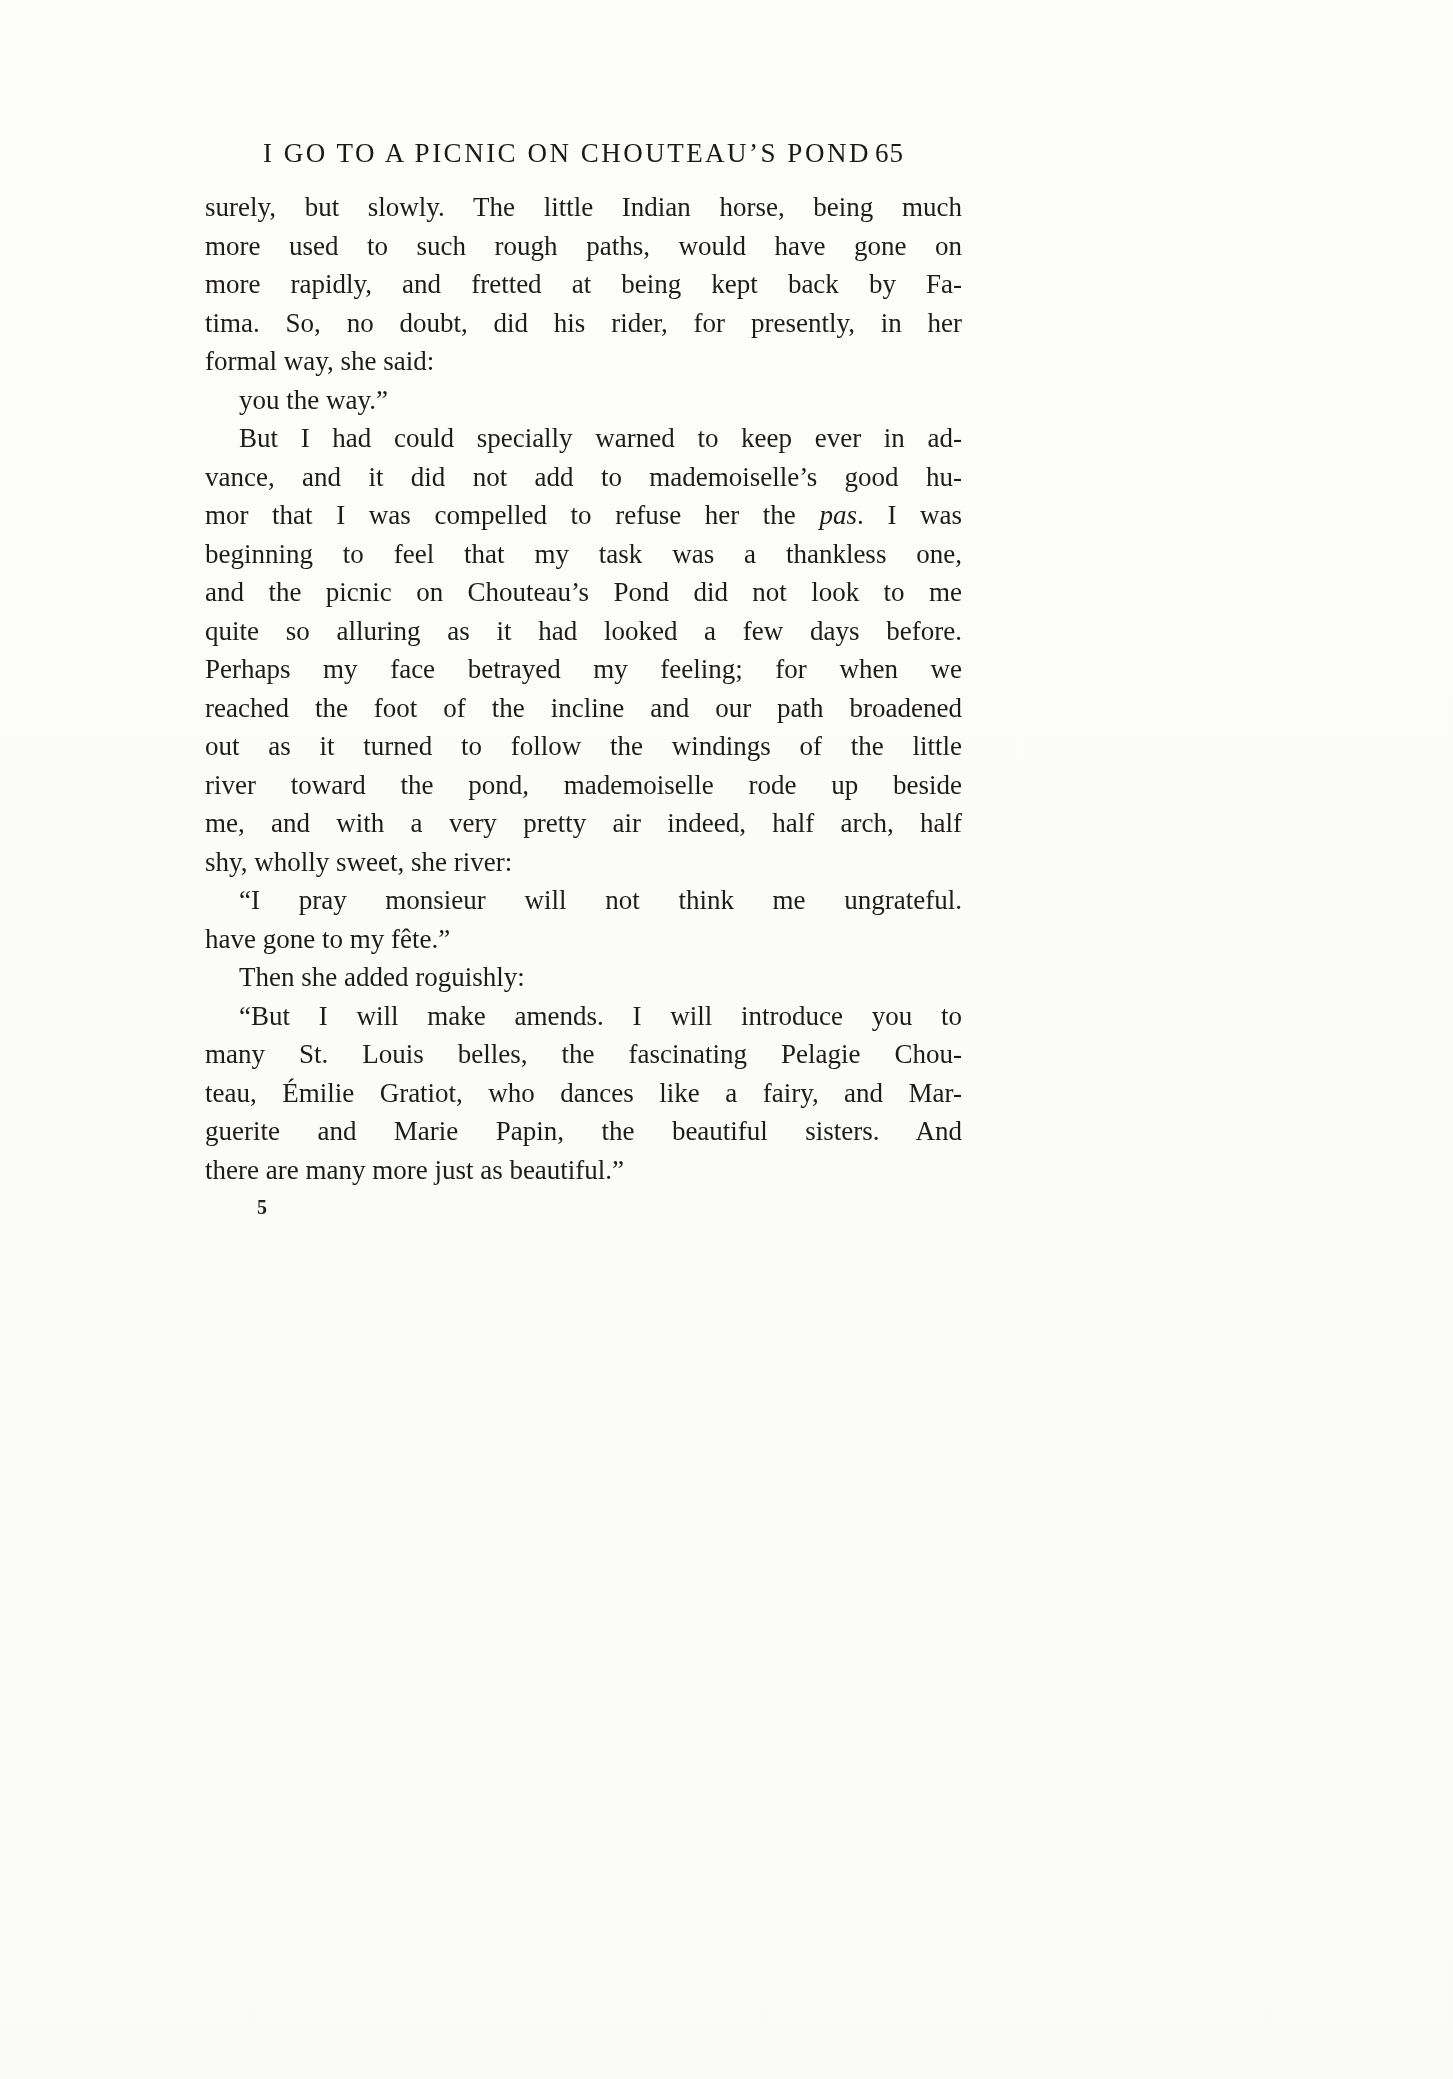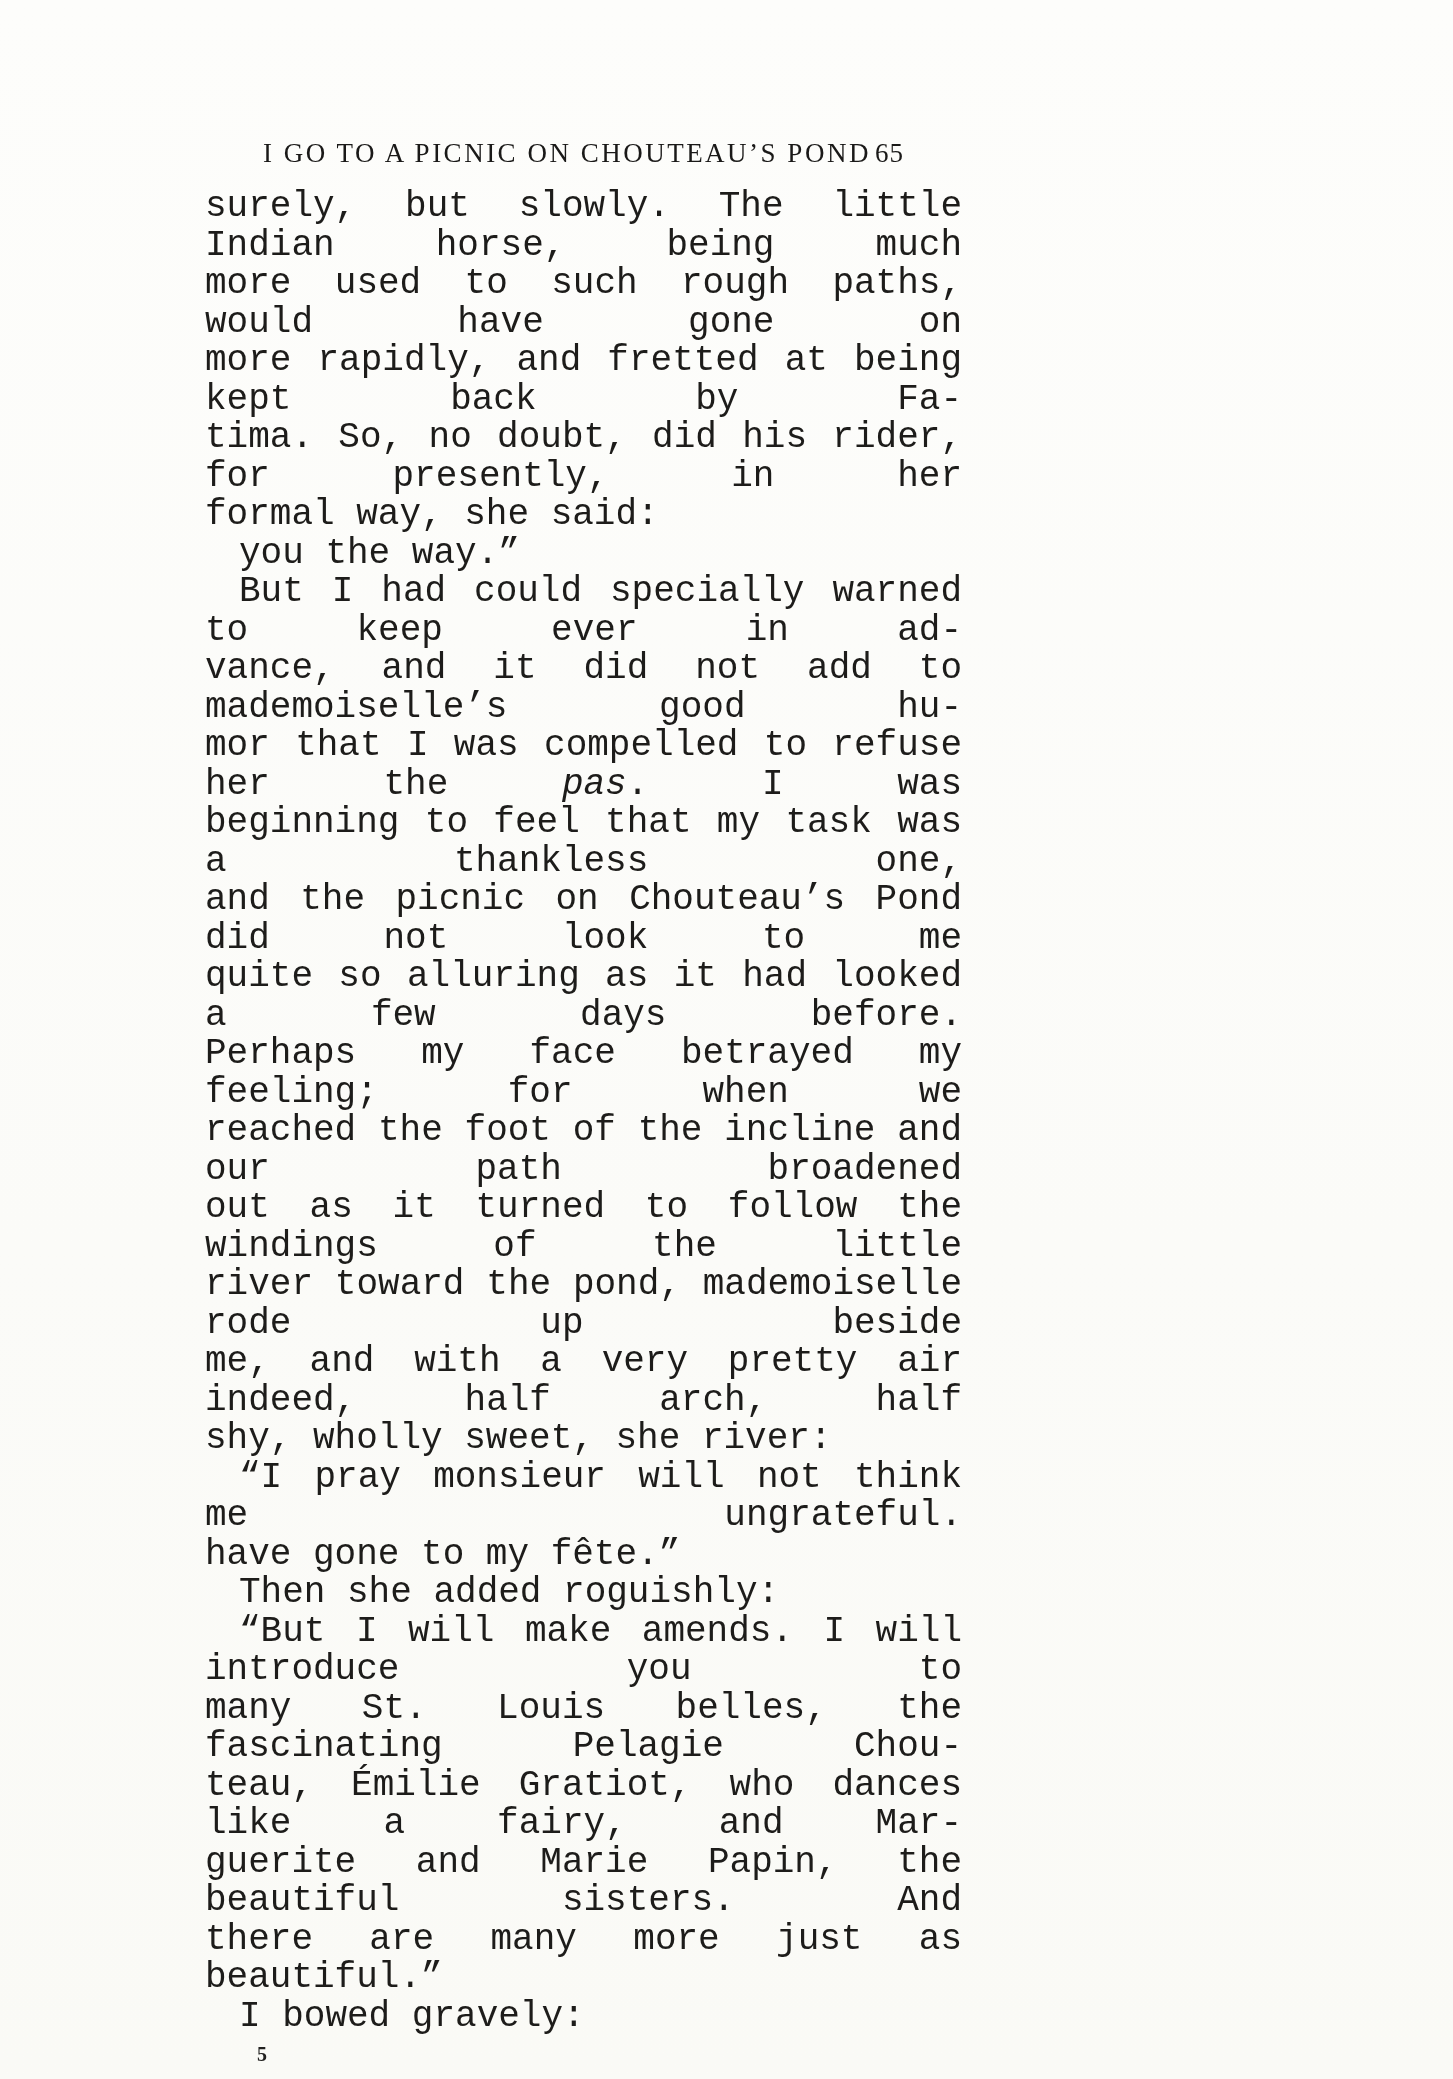--- a/index.html
+++ b/index.html
@@ -33,23 +33,22 @@
     gap: 4px;
     font-size: 27px;
     letter-spacing: 2.5px;
     white-space: nowrap;
     margin-bottom: 19px;
     color: #1a1918;
   }
   .running-head .head-title { }
   .running-head .head-folio { letter-spacing: 1px; }
   .body-text {
-    font-size: 36px;
+    font-size: 27px;
     line-height: 38.5px;
-    font-family: Liberation Mono, monospace;
   }
   .paragraph { }
   .paragraph.indent .line:first-child {
     text-indent: 34px;
   }
   .line {
     text-align: justify;
     text-align-last: justify;
   }
   .line.last {
@@ -107,21 +106,18 @@
         <div class="paragraph indent">
           <div class="line last">Then she added roguishly:</div>
         </div>
         <div class="paragraph indent">
           <div class="line">“But I will make amends.  I will introduce you to</div>
           <div class="line">many St. Louis belles, the fascinating Pelagie Chou-</div>
           <div class="line">teau, Émilie Gratiot, who dances like a fairy, and Mar-</div>
           <div class="line">guerite and Marie Papin, the beautiful sisters.  And</div>
           <div class="line last">there are many more just as beautiful.”</div>
         </div>
-        <div class="paragraph indent">
-          <div class="line last">I bowed gravely:</div>
-        </div>
       </div>
 
     <div class="signature-mark">5</div>
 
   </div>
 </div>
 
 </body></html>

